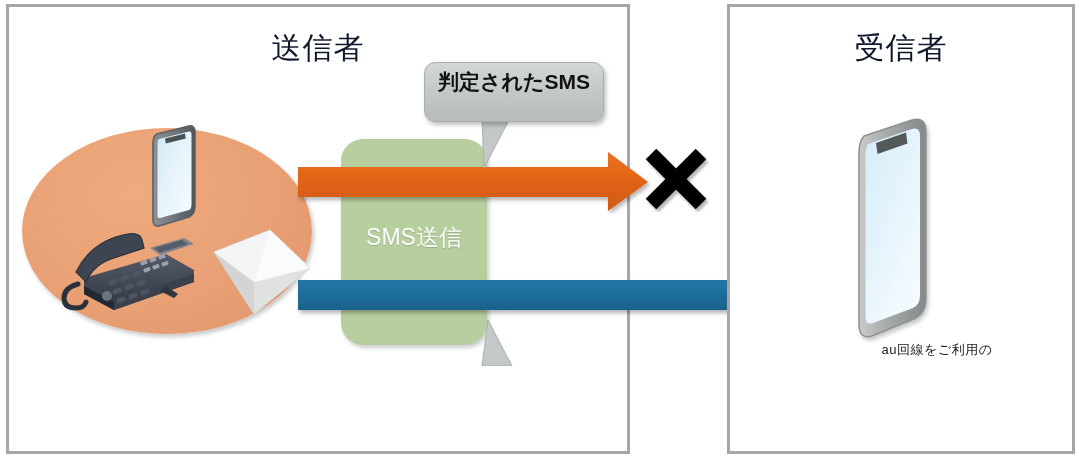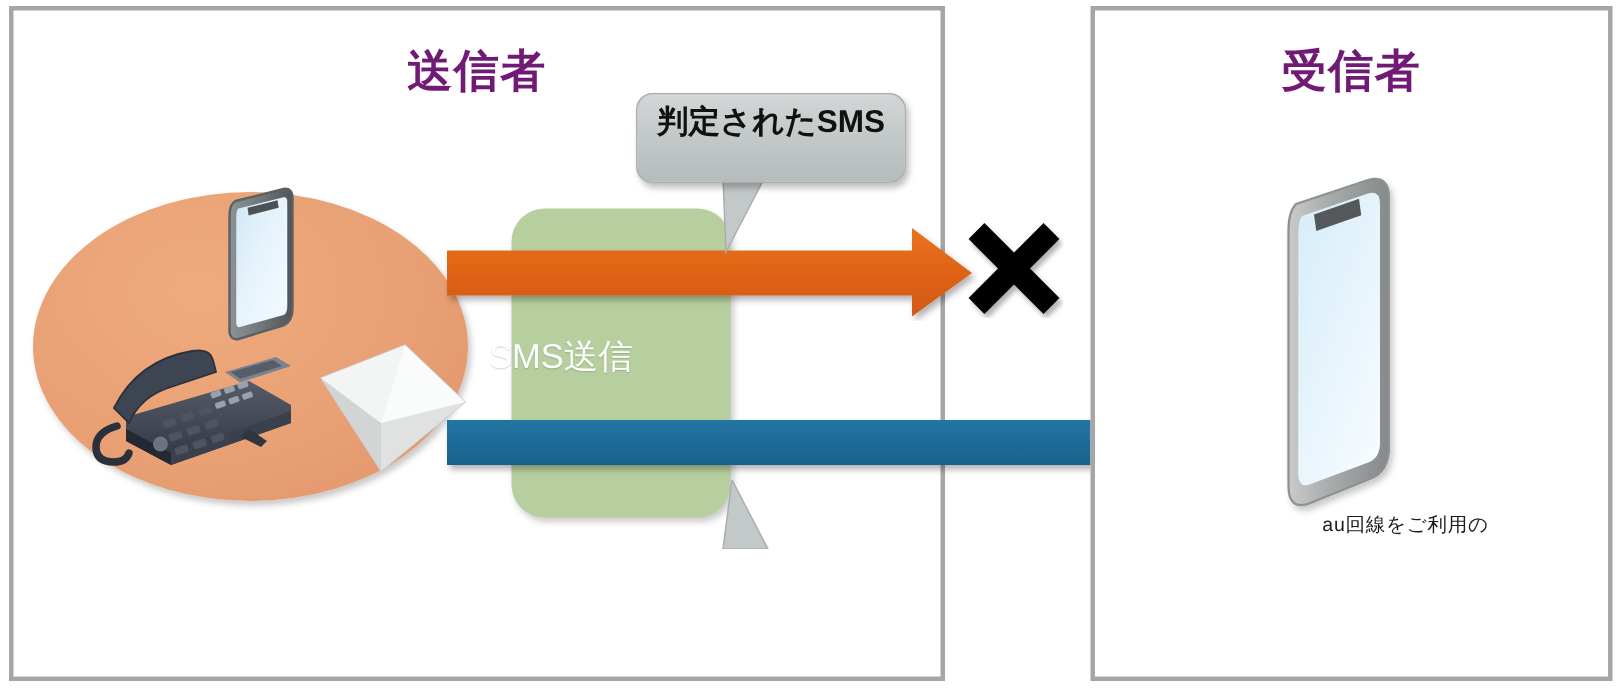--- a/index.html
+++ b/index.html
@@ -30,22 +30,22 @@
     box-sizing: border-box;
   }
   #panel-sender   { left: 6px;  top: 4px;  width: 624px; height: 450px; }
   #panel-receiver { left: 727px; top: 4px; width: 348px; height: 450px; }
 
   .panel-title {
     position: absolute;
     width: 100%;
     text-align: center;
     font-size: 30px;
-    font-weight: bold;
-    color: #701a75;
+    font-weight: normal;
+    color: #0f172a;
     letter-spacing: 1px;
     line-height: 1;
   }
   #title-sender   { top: 26px; }
   #title-receiver { top: 26px; }
 
   
   #sender-ellipse {
     position: absolute;
     left: 22px;
@@ -69,23 +69,24 @@
     left: 341px;
     top: 139px;
     width: 146px;
     height: 206px;
     border-radius: 22px;
     background: #b7cf9e;
     box-shadow: 2px 3px 4px rgba(0,0,0,0.20);
   }
   #green-label {
     position: absolute;
-    left: 326px;
+    left: 341px;
     top: 225px;
     width: 146px;
+    text-align: center;
     color: #ffffff;
     font-size: 23px;
     line-height: 1.1;
     text-shadow: 0 1px 1px rgba(0,0,0,0.18);
   }
 
   
   .arrow-wrap { position: absolute; }
   #arrow-orange { left: 296px; top: 150px; width: 360px; height: 64px; }
   #arrow-blue   { left: 296px; top: 264px; width: 530px; height: 62px; }

